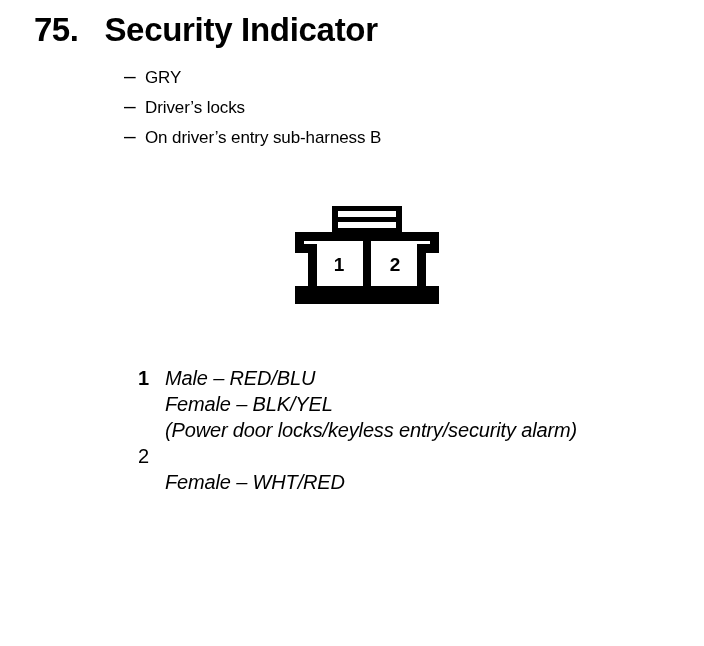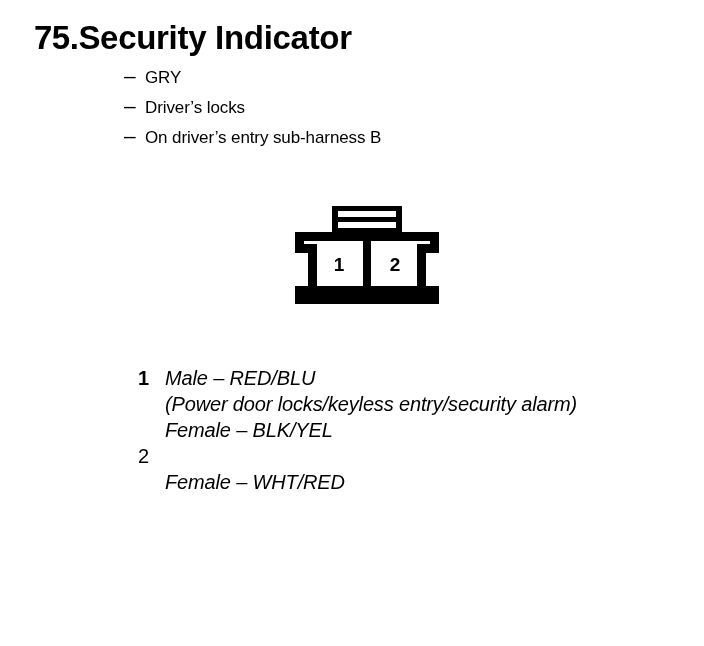--- a/index.html
+++ b/index.html
@@ -25,34 +25,35 @@
   }
 
   
   .header {
     position: absolute;
     left: 34px;
     top: 10px;
     width: 640px;
     height: 48px;
     display: flex;
-    align-items: flex-end;
+    align-items: flex-start;
   }
   .header-number {
     font-size: 33px;
     font-weight: bold;
     letter-spacing: -0.5px;
     line-height: 40px;
     white-space: nowrap;
   }
   .header-title {
     font-size: 33px;
     font-weight: bold;
     letter-spacing: -0.3px;
     line-height: 40px;
+    margin-left: 26px;
     white-space: nowrap;
   }
 
   
   .attr-list {
     position: absolute;
     left: 124px;
     top: 61px;
     width: 560px;
   }
@@ -197,25 +198,25 @@
 
   <div class="legend">
 
     <div class="legend-group">
       <div class="legend-line">
         <span class="legend-pin bold">1</span>
         <span class="legend-text">Male – RED/BLU</span>
       </div>
       <div class="legend-line">
         <span class="legend-pin blank">1</span>
+        <span class="legend-text">Female – BLK/YEL</span>
+      </div>
+      <div class="legend-line">
+        <span class="legend-pin blank">1</span>
         <span class="legend-text indent-paren">(Power door locks/keyless entry/security alarm)</span>
-      </div>
-      <div class="legend-line">
-        <span class="legend-pin blank">1</span>
-        <span class="legend-text">Female – BLK/YEL</span>
       </div>
     </div>
 
     <div class="legend-group">
       <div class="legend-line">
         <span class="legend-pin">2</span>
       </div>
       <div class="legend-line">
         <span class="legend-pin blank">2</span>
         <span class="legend-text">Female – WHT/RED</span>

